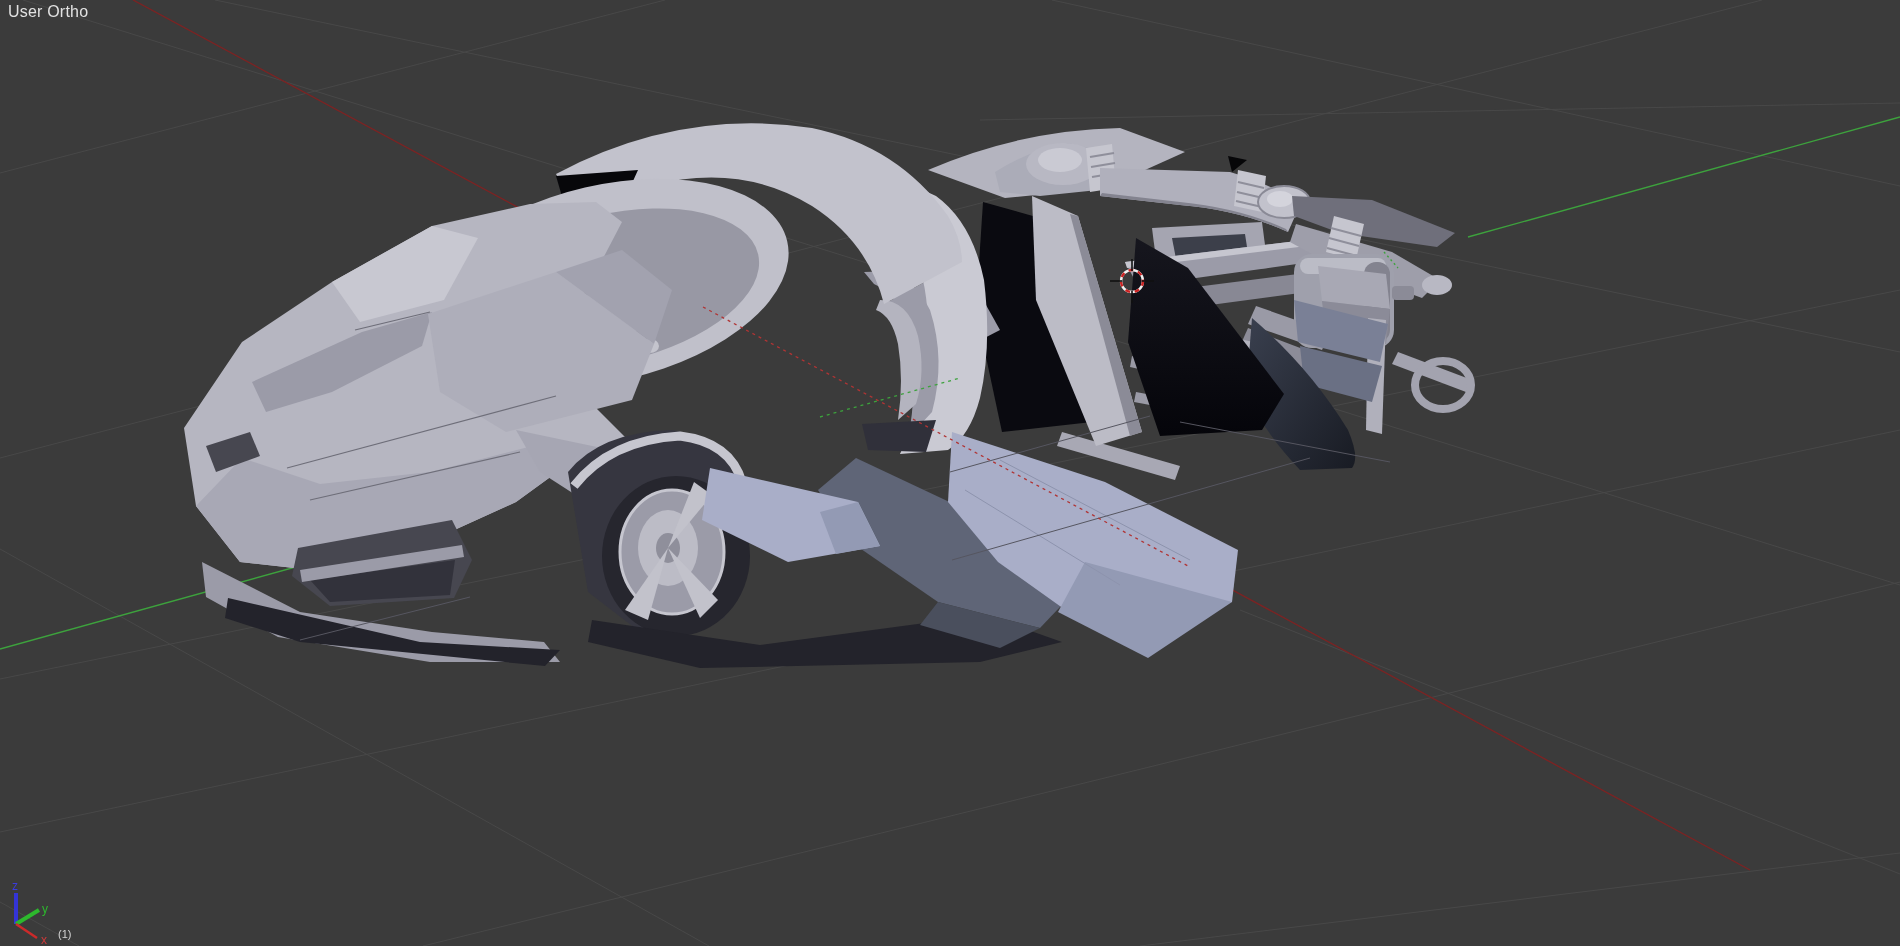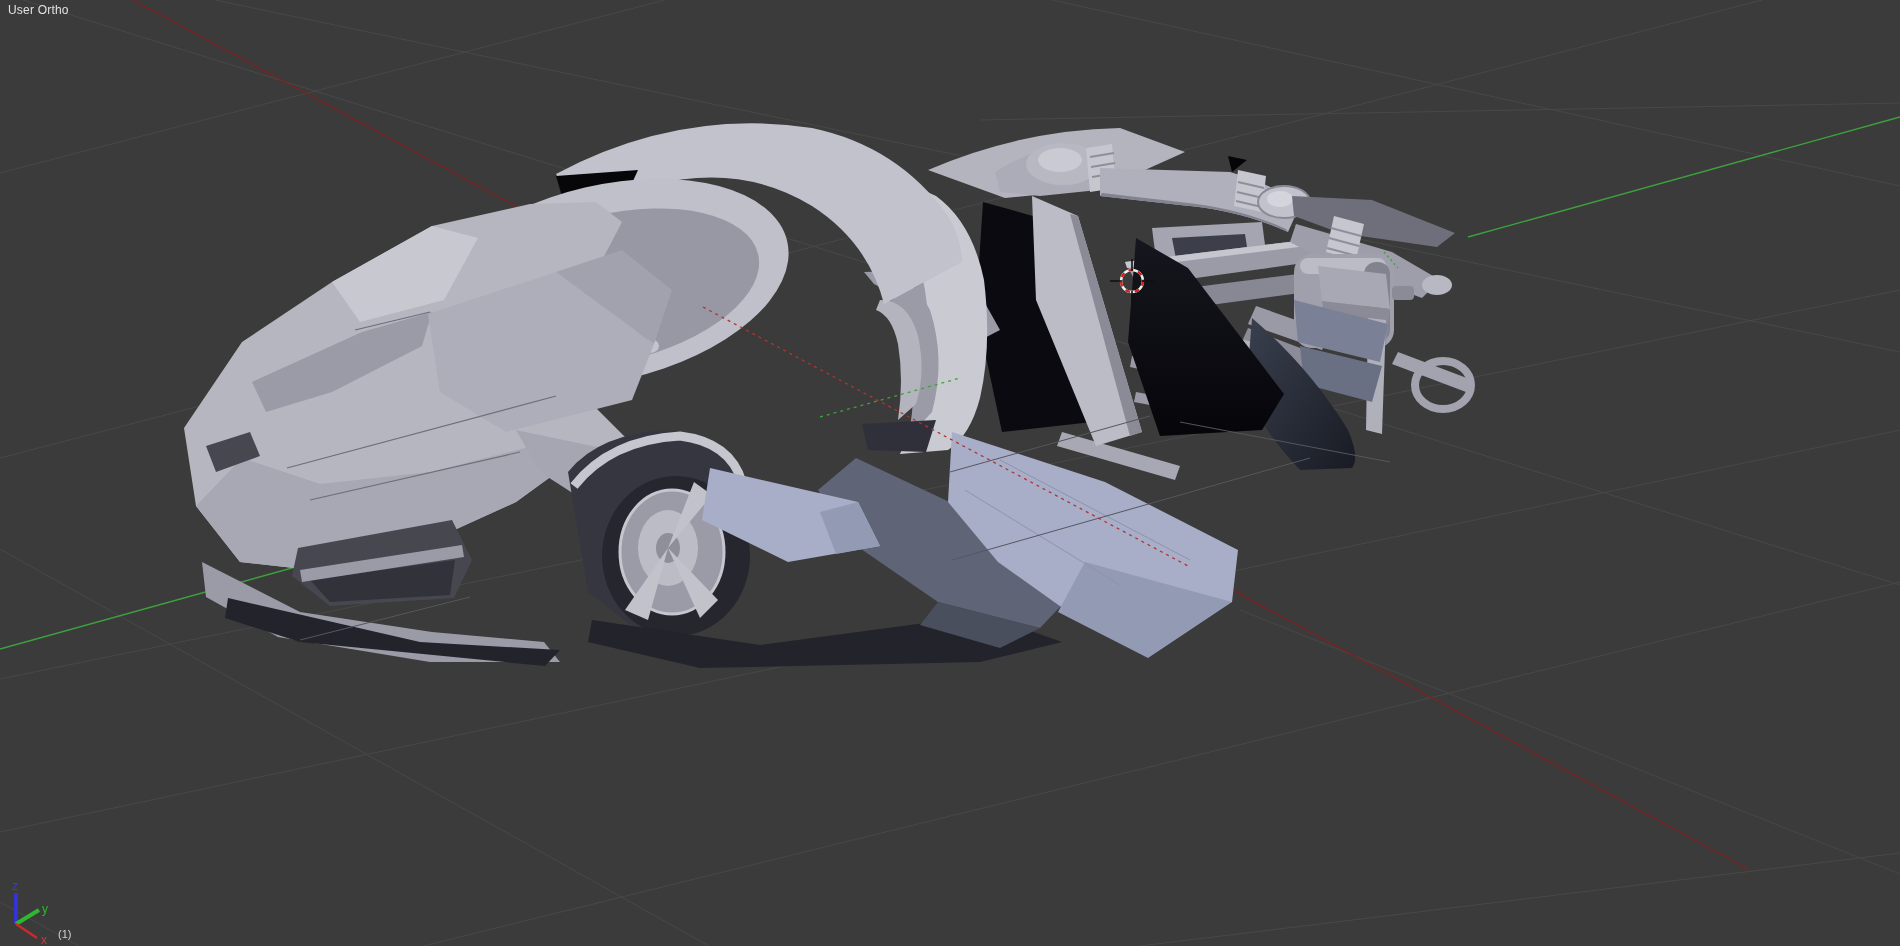--- a/index.html
+++ b/index.html
@@ -1,19 +1,19 @@
 <!DOCTYPE html>
 <html><head>
 <meta charset="utf-8">
 <style>
   html,body{margin:0;padding:0;background:#222;}
   .viewport{position:relative;width:1900px;height:946px;background:#3b3b3b;overflow:hidden;
     font-family:"Liberation Sans","DejaVu Sans",sans-serif;}
   .viewport svg{position:absolute;left:0;top:0;}
-  .hud-top{position:absolute;left:8px;top:3px;font-size:12px;color:#e2e2e2;letter-spacing:.2px;}
+  .hud-top{position:absolute;left:8px;top:3px;font-size:16px;color:#e2e2e2;letter-spacing:.2px;}
   .hud-bottom{position:absolute;left:58px;top:928px;font-size:11px;color:#d4d4d4;}
 </style>
 </head>
 <body>
 
 <div class="viewport">
 <svg width="1900" height="946" viewBox="0 0 1900 946">
   <defs>
     <linearGradient id="gDark" x1="0" y1="0" x2="1" y2="1">
       <stop offset="0" stop-color="#3a404f"></stop>

